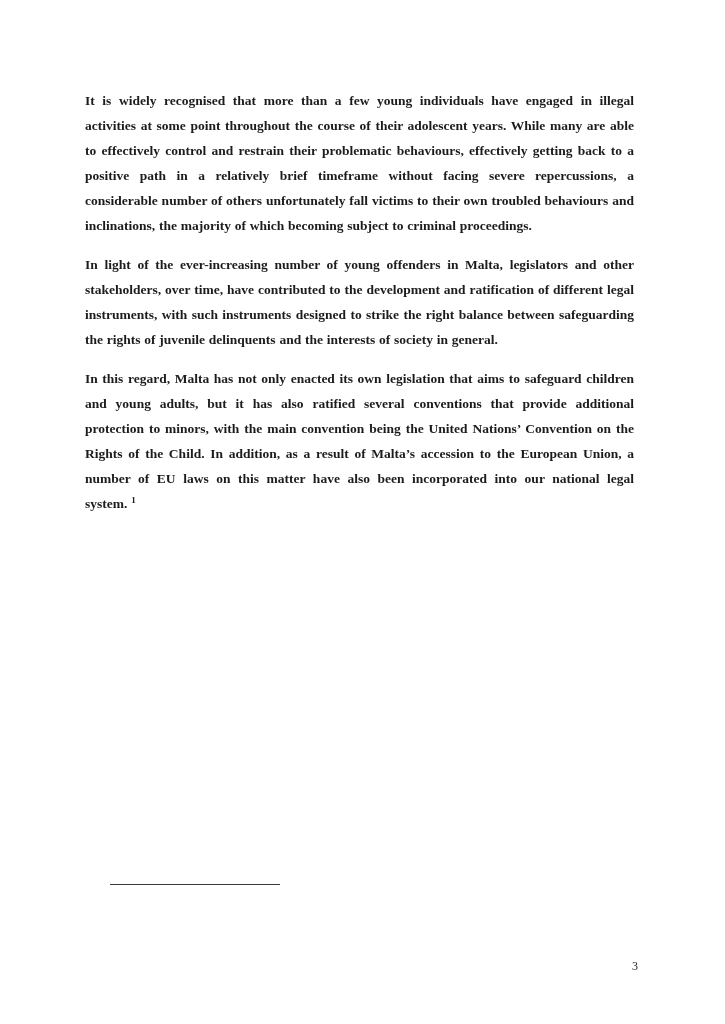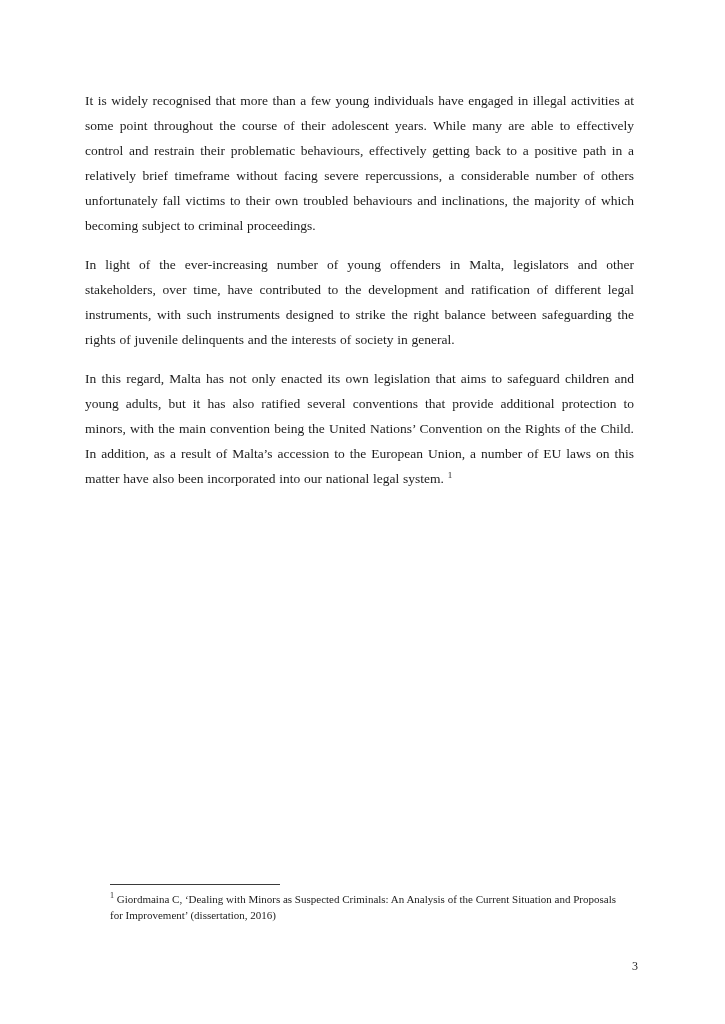--- a/index.html
+++ b/index.html
@@ -31,20 +31,21 @@
     letter-spacing: 0.4px;
     line-height: 18px;
     margin: 0 0 19px 0;
   }
   .para {
     font-size: 13.5px;
     line-height: 25px;
     text-align: justify;
     margin: 0 4px 14px 0;
     word-spacing: 0.4px;
+    font-weight: bold;
   }
   .fn-ref {
     font-size: 9px;
     vertical-align: super;
     line-height: 0;
   }
   .footnote-sep {
     position: absolute;
     left: 110px;
     top: 884px;
@@ -83,17 +84,16 @@
 
     <p class="para">It is widely recognised that more than a few young individuals have engaged in illegal activities at some point throughout the course of their adolescent years. While many are able to effectively control and restrain their problematic behaviours, effectively getting back to a positive path in a relatively brief timeframe without facing severe repercussions, a considerable number of others unfortunately fall victims to their own troubled behaviours and inclinations, the majority of which becoming subject to criminal proceedings.</p>
 
     <p class="para">In light of the ever-increasing number of young offenders in Malta, legislators and other stakeholders, over time, have contributed to the development and ratification of different legal instruments, with such instruments designed to strike the right balance between safeguarding the rights of juvenile delinquents and the interests of society in general.</p>
 
     <p class="para"><span>In this regard, Malta has not only enacted its own legislation that aims to safeguard children and young adults, but it has also ratified several conventions that provide additional protection to minors, with the main convention being the United Nations’ Convention on the Rights of the Child. In addition, as a result of Malta’s accession to the European Union, a number of EU laws on this matter have also been incorporated into our national legal system.</span>&nbsp;<sup class="fn-ref">1</sup></p>
   </div>
 
   <div class="footnote-sep"></div>
 
-  <div class="footnote"><sup class="fn-marker">1</sup> <span>Giordmaina C, ‘Dealing with Minors as Suspected Criminals: An Analysis of the Current Situation and Proposals for Improvement’ (dissertation, 2016)</span></div>
 
   <div class="page-number">3</div>
 
 </div>
 
 </body></html>

